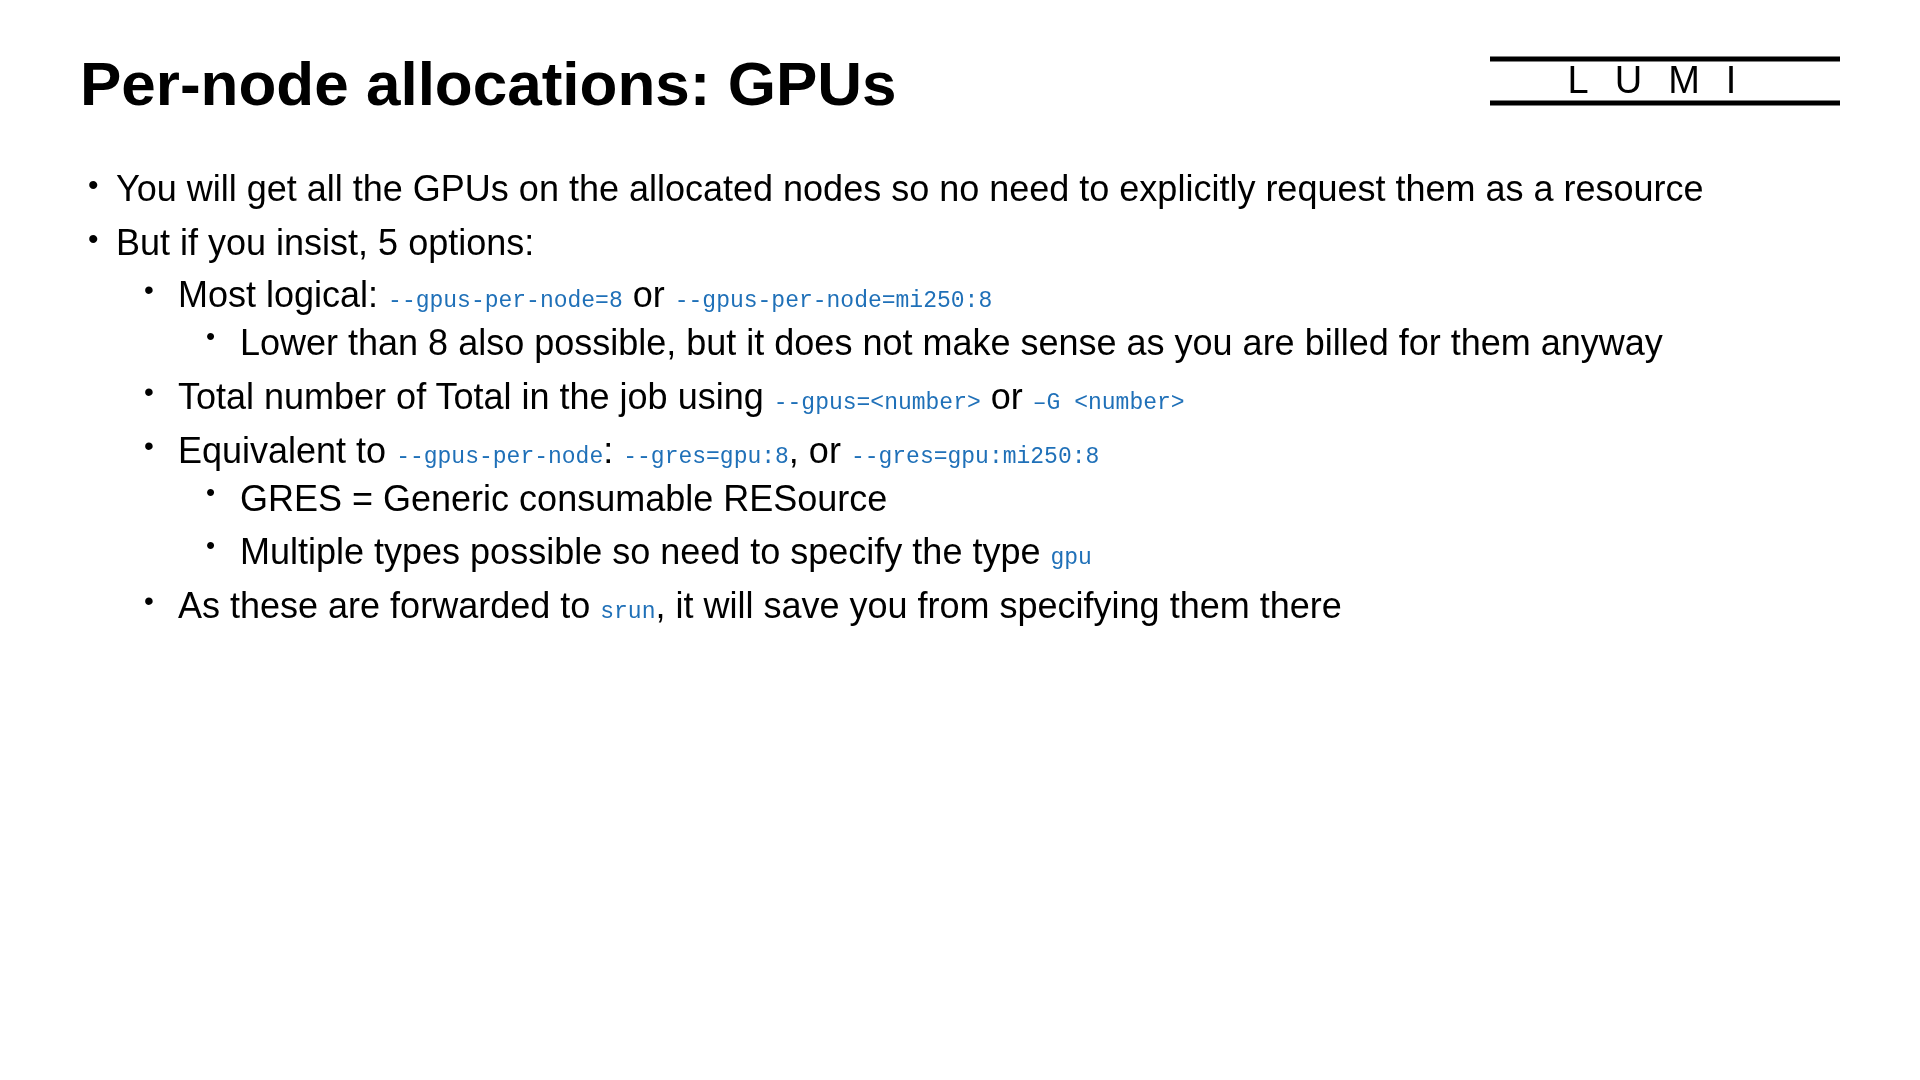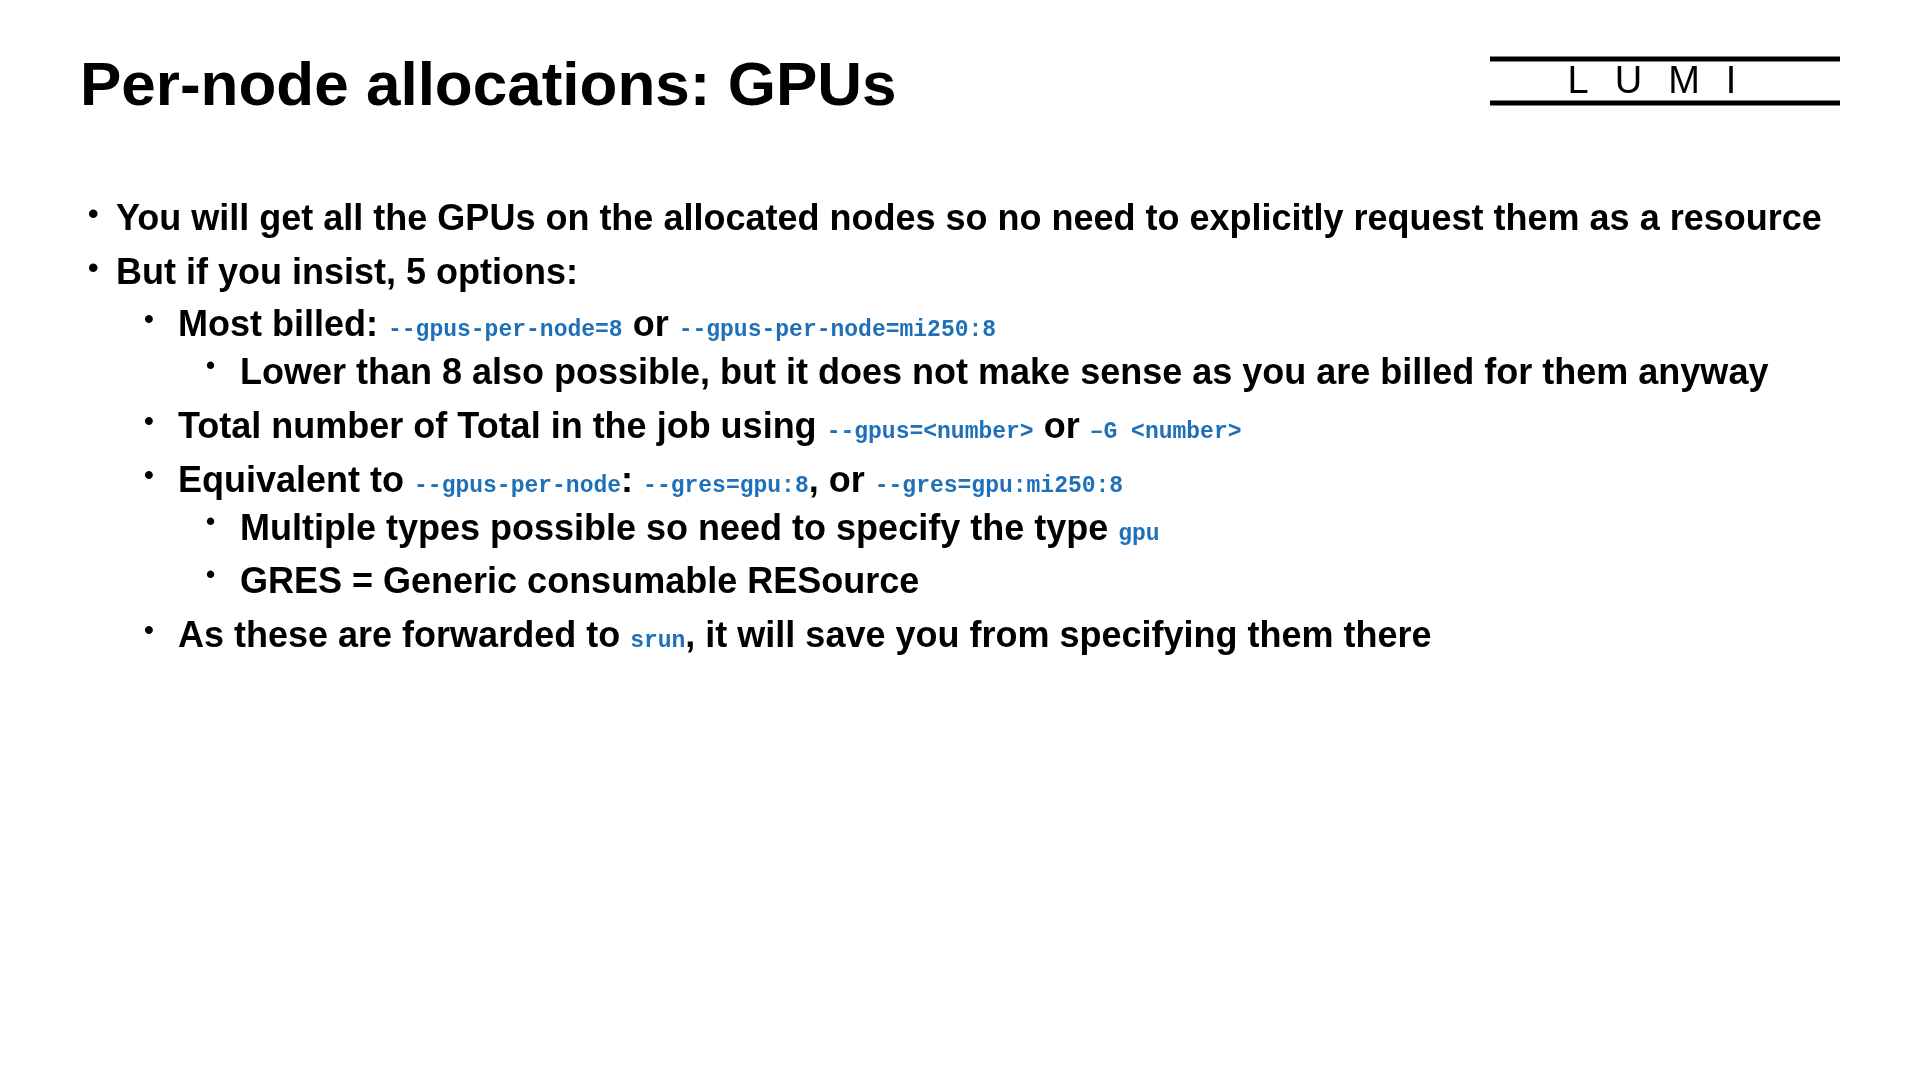--- a/index.html
+++ b/index.html
@@ -19,21 +19,21 @@
       width: 100%;
       height: 100%;
       padding: 48px 80px;
       position: relative;
     }
     .title {
       font-size: 62px;
       font-weight: bold;
       font-family: 'Century Gothic', 'Futura', sans-serif;
       color: #000;
-      margin-bottom: 76px;
+      margin-bottom: 47px;
     }
     .logo {
       position: absolute;
       top: 55px;
       right: 80px;
       width: 350px;
       height: 52px;
     }
     .logo svg {
       width: 100%;
@@ -45,21 +45,20 @@
       line-height: 1.28;
       color: #000;
     }
     ul {
       list-style: none;
     }
     ul.level1 > li {
       position: relative;
       padding-left: 36px;
       margin-bottom: 8px;
-      font-weight: bold;
     }
     ul.level1 > li::before {
       content: "•";
       position: absolute;
       left: 8px;
       top: 0;
       font-size: 30px;
     }
     ul.level2 {
       margin-top: 6px;
@@ -111,35 +110,35 @@
 
   <h1 class="title">Per-node allocations: GPUs</h1>
 
   <div class="content">
     <ul class="level1">
       <li>You will get all the GPUs on the allocated nodes so no need to explicitly request them as a resource</li>
       <li>
         <span>But if you insist, 5 options:</span>
         <ul class="level2">
           <li>
-            <span>Most billed: </span><span class="code">--gpus-per-node=8</span><span> or </span><span class="code">--gpus-per-node=mi250:8</span>
+            <span>Most logical: </span><span class="code">--gpus-per-node=8</span><span> or </span><span class="code">--gpus-per-node=mi250:8</span>
             <ul class="level3">
               <li> Lower than 8 also possible, but it does not make sense as you are billed for them anyway</li>
             </ul>
           </li>
           <li>
             <span>Total number of Total in the job using </span><span class="code">--gpus=&lt;number&gt;</span><span> or </span><span class="code">–G &lt;number&gt;</span>
           </li>
           <li>
             <span>Equivalent to </span><span class="code">--gpus-per-node</span><span>: </span><span class="code">--gres=gpu:8</span><span>, or </span><span class="code">--gres=gpu:mi250:8</span>
             <ul class="level3">
+              <li>GRES = Generic consumable RESource</li>
               <li>
                 <span>Multiple types possible so need to specify the type </span><span class="code">gpu</span>
               </li>
-              <li>GRES = Generic consumable RESource</li>
             </ul>
           </li>
           <li>
             <span>As these are forwarded to </span><span class="code">srun</span><span>, it will save you from specifying them there</span>
           </li>
         </ul>
       </li>
     </ul>
   </div>
 </div>

